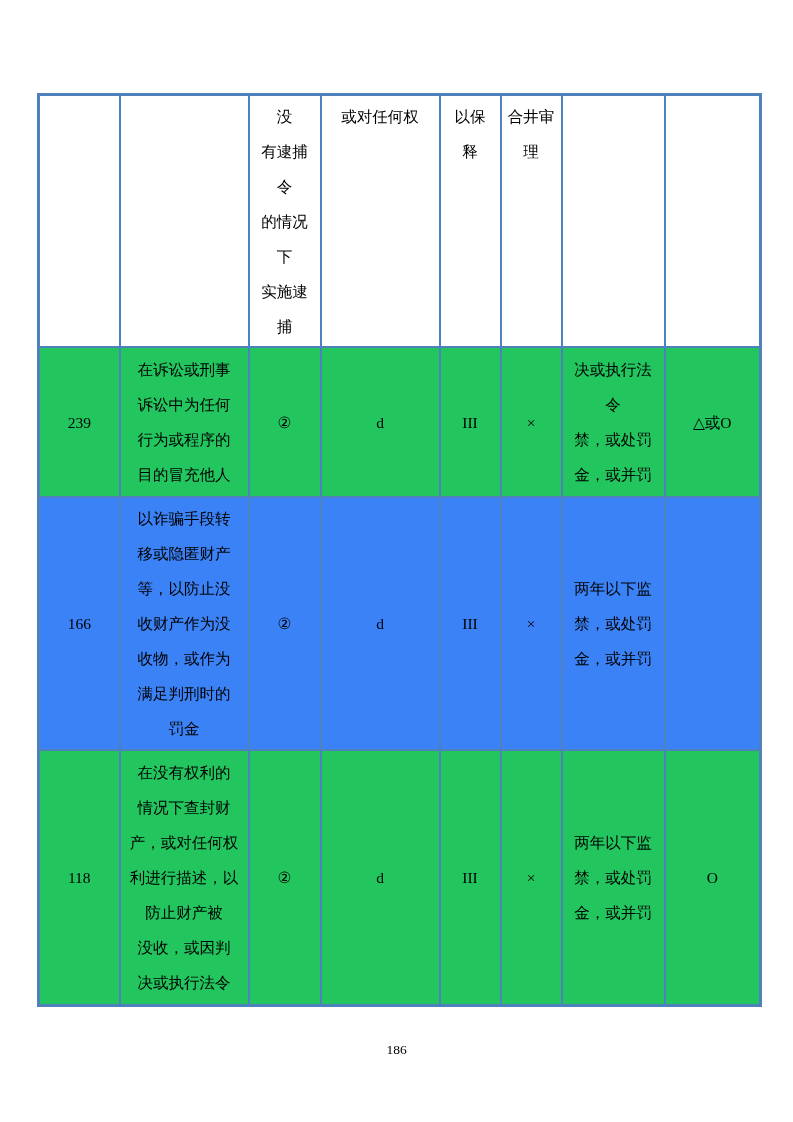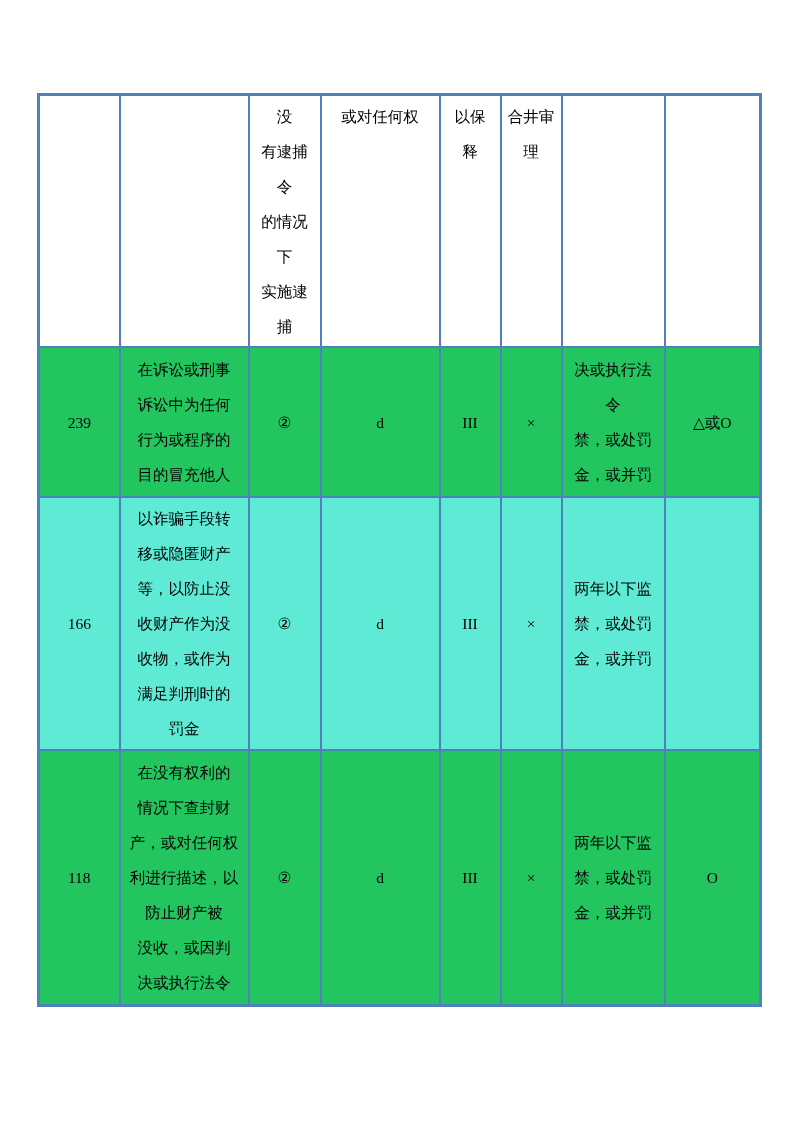--- a/index.html
+++ b/index.html
@@ -34,21 +34,21 @@
     white-space: pre-line;
     padding: 2px 6px;
     overflow: hidden;
   }
   tr.hdr     { height: 251px; }
   tr.r-205   { height: 150px; }
   tr.r-206   { height: 253px; }
   tr.r-207   { height: 255px; }
   tr.hdr td  { vertical-align: top; padding-top: 3px; background: #ffffff; }
   tr.band td { background: #22c55e; text-align: center; }
-  tr.plain td{ background: #5eead4; margin-top: 48px; }
+  tr.plain td{ background: #3b82f6; margin-top: 48px; }
   td.desc    { padding: 2px 7px; }
   td.jt      { font-size: 12px; }
   td.symbol  { font-size: 16px; }
   .page-number {
     position: absolute;
     left: 0;
     right: 0;
     top: 1042px;
     text-align: center;
     font-size: 13.5px;
@@ -141,14 +141,15 @@
       <td>III</td>
       <td class="jt">×</td>
       <td>两年以下监
 禁，或处罚
 金，或并罚</td>
       <td>O</td>
     </tr>
   </tbody>
     </table>
 
+  <div class="page-number">186</div>
 
 </div>
 
 </body></html>

